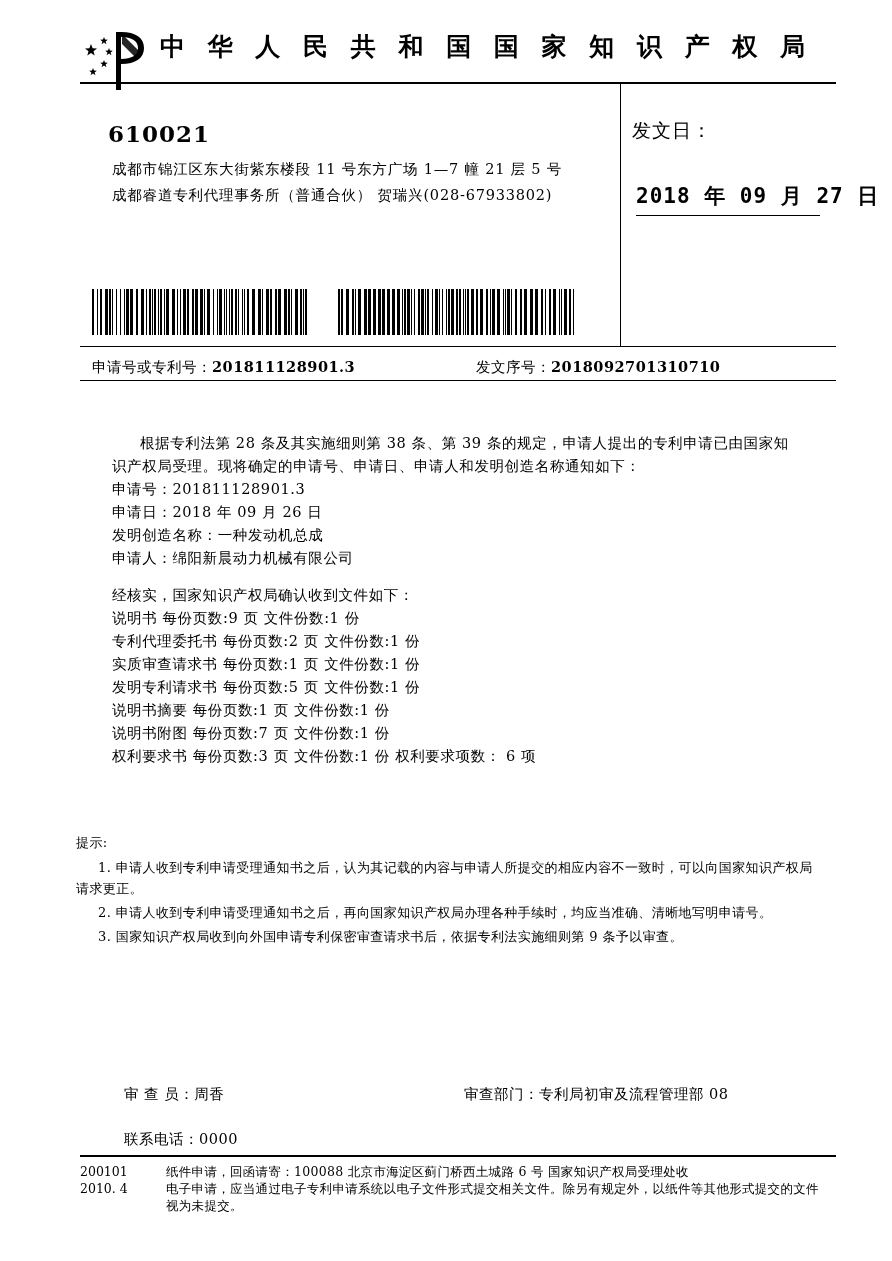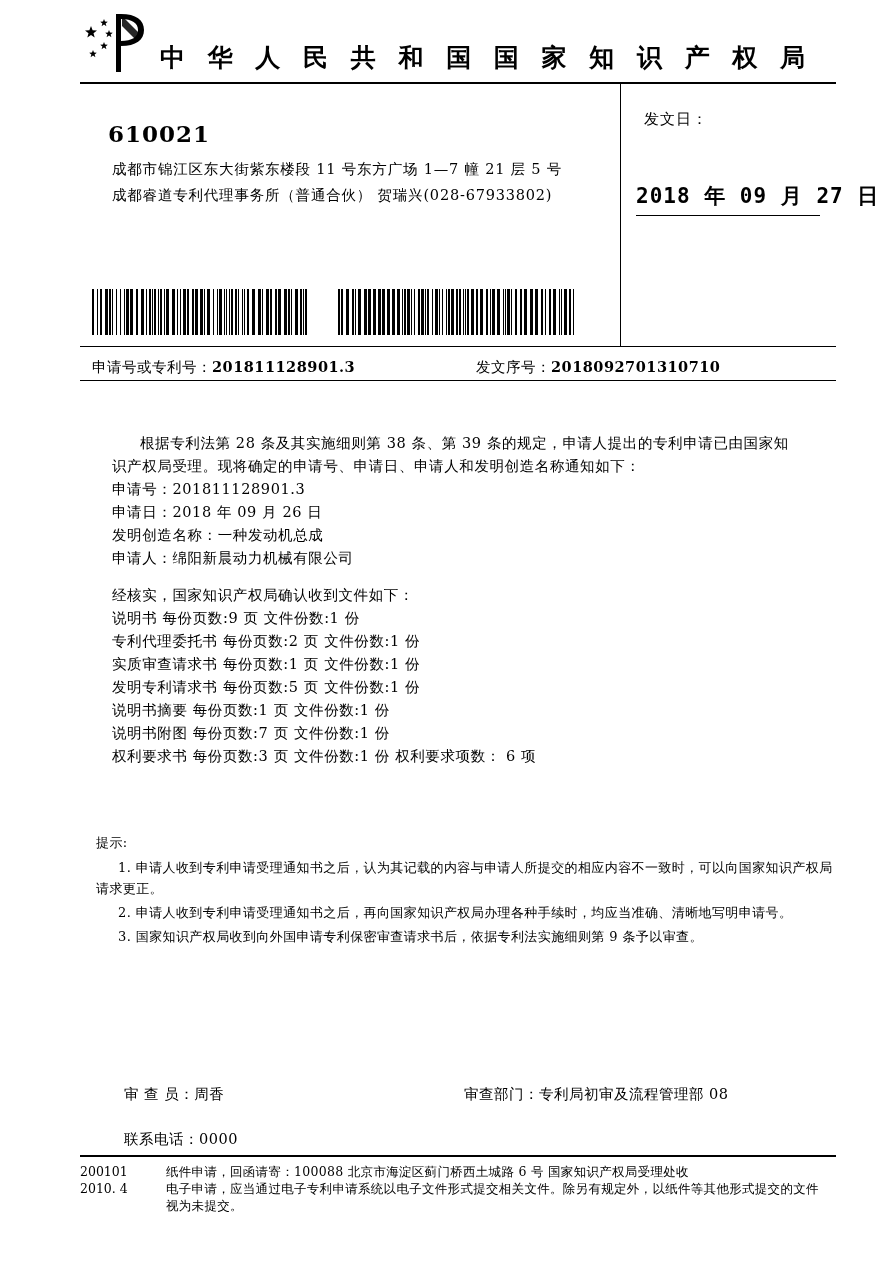--- a/index.html
+++ b/index.html
@@ -19,25 +19,25 @@
     position: absolute;
     left: 0; top: 0;
     width: 892px;
     height: 1261px;
     background: #fff;
   }
 
   
   .header {
     position: absolute;
-    left: 80px; top: 10px;
+    left: 80px; top: 30px;
     width: 756px;
     height: 64px;
     display: flex;
-    align-items: flex-end;
+    align-items: flex-start;
   }
   .logo {
     width: 74px;
     height: 62px;
     position: relative;
     flex: 0 0 auto;
   }
   .logo svg { display:block; }
   .org-title {
     flex: 1 1 auto;
@@ -81,25 +81,24 @@
     position: absolute;
     left: 112px; top: 186px;
     font-family: "DejaVu Serif", "Liberation Serif", serif;
     font-size: 14.5px;
     letter-spacing: 0.8px;
   }
 
   
   .issue-label {
     position: absolute;
-    left: 632px; top: 110px;
-    font-family: "DejaVu Serif", "Liberation Serif", serif;
-    font-size: 15px;
+    left: 632px; top: 118px;
+    font-family: "DejaVu Serif", "Liberation Serif", serif;
+    font-size: 19px;
     letter-spacing: 1px;
-    margin-left: 12px;
   }
   .issue-date {
     position: absolute;
     left: 636px; top: 182px;
     font-family: "DejaVu Sans Mono", "Liberation Mono", monospace;
     font-size: 21px;
     font-weight: bold;
     letter-spacing: 1px;
   }
 
@@ -161,21 +160,21 @@
     line-height: 23px;
     letter-spacing: 0.6px;
   }
   .body-block p { margin: 0; }
   .indent { text-indent: 28px; }
   .gap { height: 14px; }
 
   
   .notes {
     position: absolute;
-    left: 96px; top: 832px;
+    left: 76px; top: 832px;
     width: 740px;
     font-family: "DejaVu Serif", "Liberation Serif", serif;
     font-size: 13px;
     line-height: 21px;
     letter-spacing: 0.4px;
   }
   .notes .n-head { margin: 0 0 4px 0; }
   .notes p { margin: 0 0 3px 0; }
   .notes .n-item { text-indent: 22px; }
 

